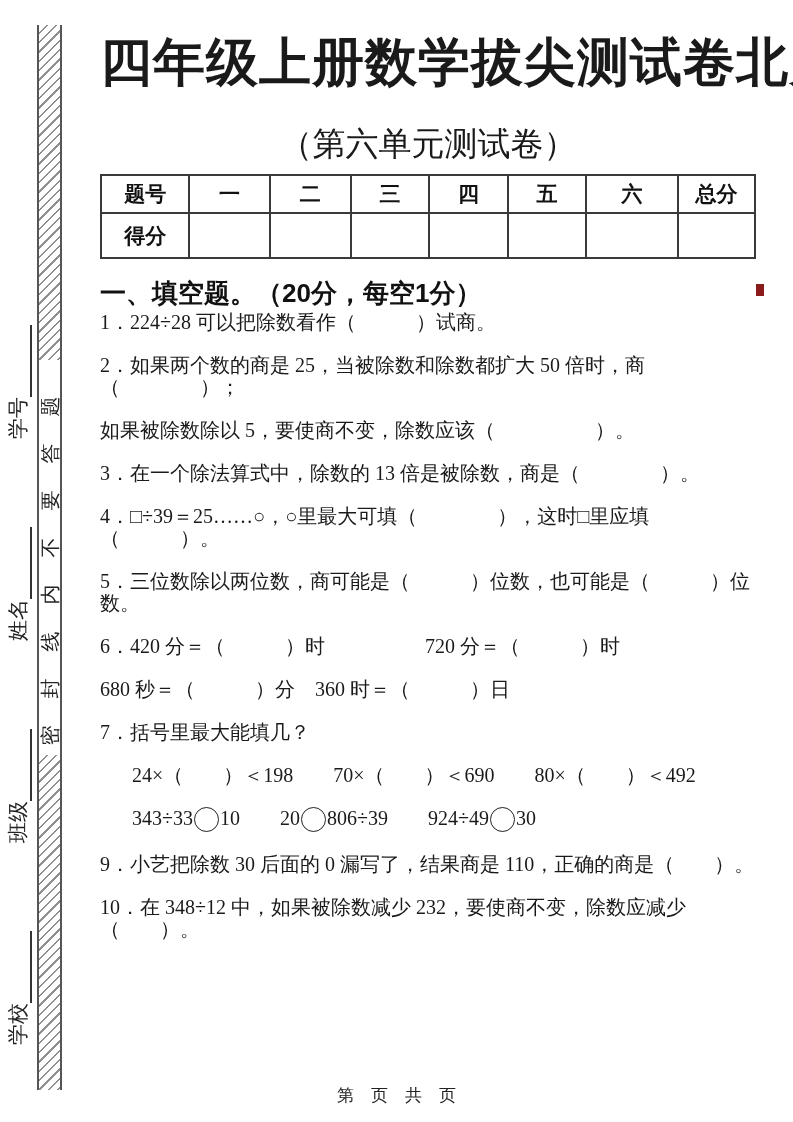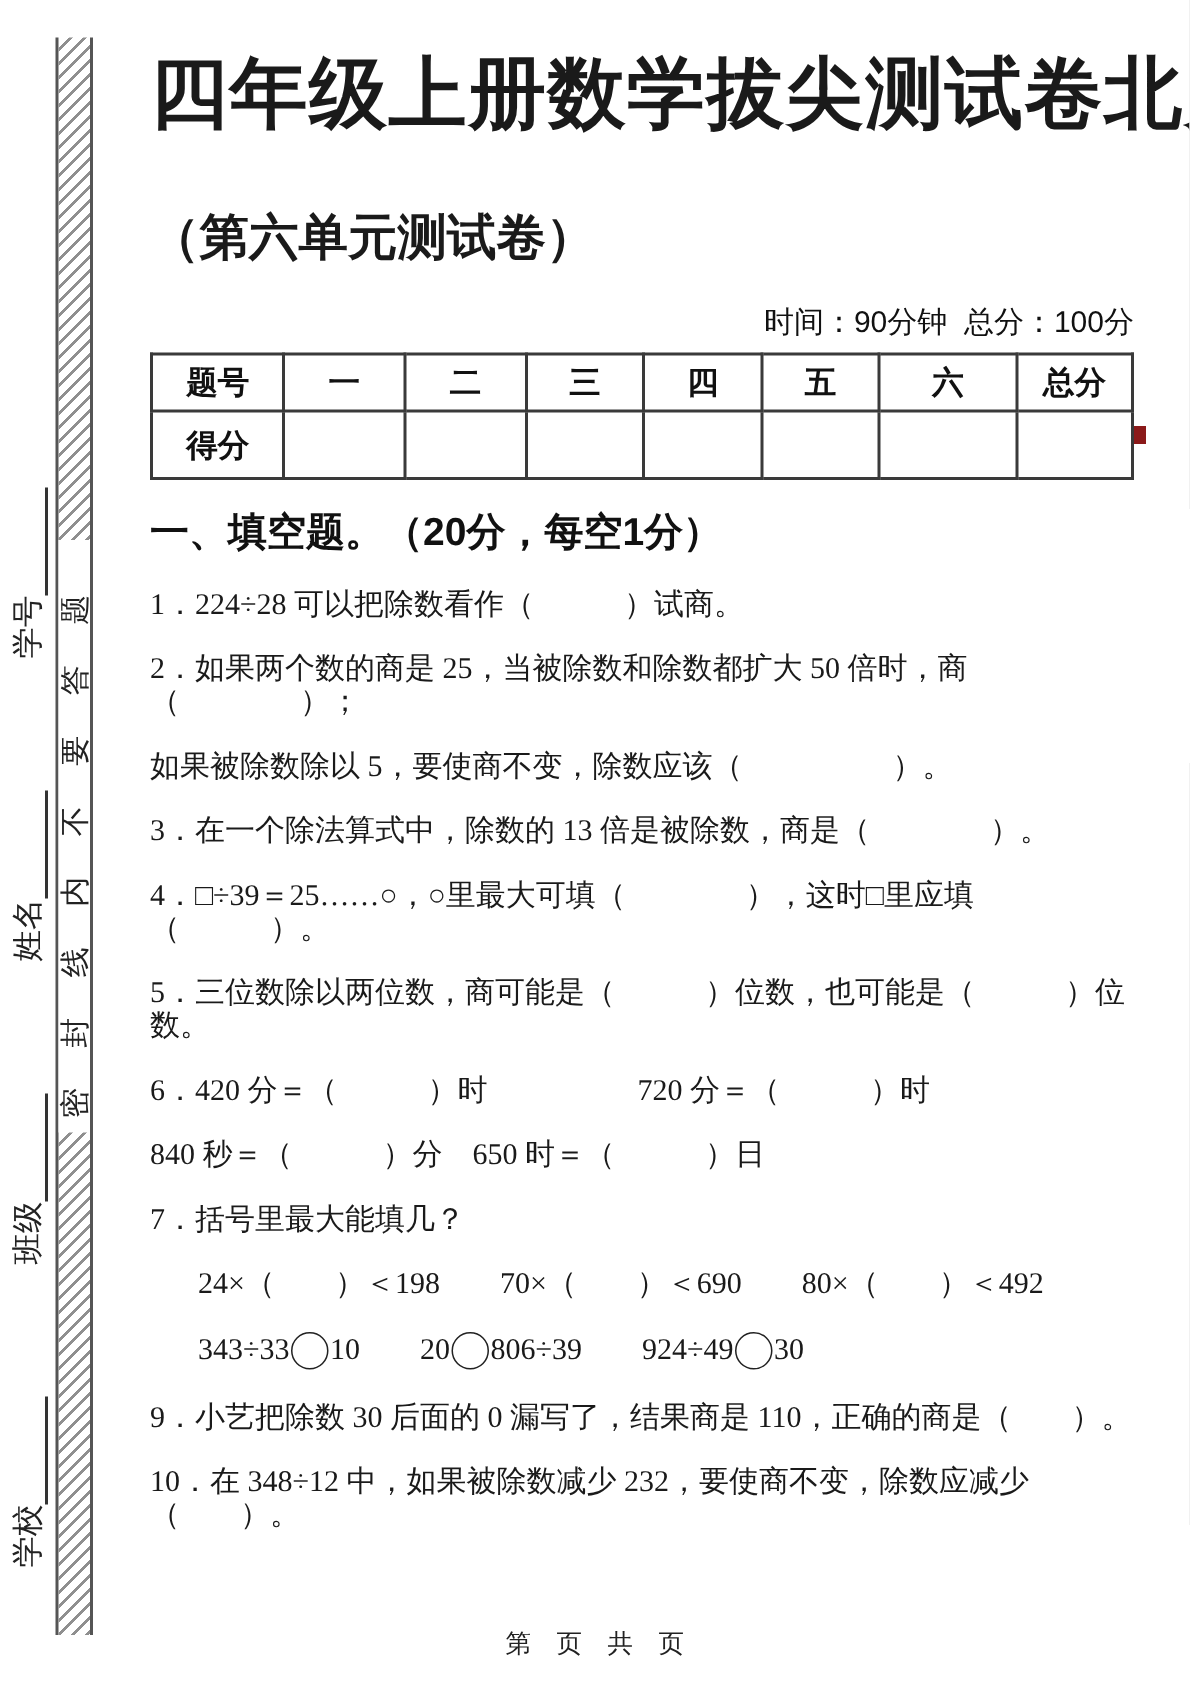--- a/index.html
+++ b/index.html
@@ -32,21 +32,21 @@
   .side-label { font-size:21px; white-space:nowrap; color:#222; }
   .side-blank { width:72px; height:1.1em; border-bottom:2px solid #333; }
 
   
   .content { position:absolute; left:100px; top:18px; width:656px; }
   .title {
     margin:10px 0 0; text-align:center; font-size:52px; font-weight:700;
     letter-spacing:1px; font-family:"Liberation Sans", sans-serif; white-space:nowrap;
   }
   .subtitle {
-    margin:38px 0 0; text-align:left; font-size:33px; font-weight:700;
+    margin:24px 0 0; text-align:center; font-size:33px; font-weight:400;
     font-family:"Liberation Sans", sans-serif;
   }
   .meta {
     margin-top:20px; text-align:right; font-size:20px; color:#111;
     font-family:"Liberation Sans", sans-serif; white-space:pre-wrap;
   }
   table.score-table {
     width:100%; border-collapse:collapse; margin-top:7px;
     font-family:"Liberation Sans", sans-serif;
   }
@@ -54,21 +54,21 @@
     border:2px solid #3a3a3a; text-align:center; font-size:21px;
     font-weight:700; padding:0; color:#111;
   }
   .score-table tr.r1 td { height:36px; }
   .score-table tr.r2 td { height:43px; }
 
   .section-heading {
     margin-top:17px; font-size:26px; font-weight:700; color:#111;
     font-family:"Liberation Sans", sans-serif; white-space:pre-wrap;
   }
-  .questions { margin-top:20px; font-size:20px; }
+  .questions { font-size:20px; }
   .q-line { line-height:22px; margin-bottom:21px; white-space:pre-wrap; }
   .q-line.indent { padding-left:32px; }
   .circle {
     display:inline-block; width:25px; height:25px; box-sizing:border-box;
     border:1.6px solid #222; border-radius:50%; vertical-align:-7px; margin:0 1px;
     background:#fff;
   }
 
   .footer {
     position:absolute; left:0; bottom:15px; width:100%; text-align:center;
@@ -105,21 +105,20 @@
       </div>
       <div class="side-field">
         <span class="side-label">学校</span>
         <span class="side-blank"></span>
       </div>
     </div>
 
   <main class="content">
     <h1 class="title">四年级上册数学拔尖测试卷北师版</h1>
     <h2 class="subtitle">（第六单元测试卷）</h2>
-    <div class="meta">时间：90分钟  总分：100分</div>
 
     <table class="score-table">
       <tbody>
           <tr class="r1">
             <td style="width: 13.5%;">题号</td>
             <td style="width: 12.3%;">一</td>
             <td style="width: 12.4%;">二</td>
             <td style="width: 12%;">三</td>
             <td style="width: 12%;">四</td>
             <td style="width: 12%;">五</td>
@@ -142,21 +141,21 @@
     <div class="section-heading">一、填空题。（20分，每空1分）</div>
 
     <div class="questions">
         <div class="q-line">1．224÷28 可以把除数看作（　　　）试商。</div>
         <div class="q-line">2．如果两个数的商是 25，当被除数和除数都扩大 50 倍时，商（　　　　）；</div>
         <div class="q-line">如果被除数除以 5，要使商不变，除数应该（　　　　　）。</div>
         <div class="q-line">3．在一个除法算式中，除数的 13 倍是被除数，商是（　　　　）。</div>
         <div class="q-line">4．□÷39＝25……○，○里最大可填（　　　　），这时□里应填（　　　）。</div>
         <div class="q-line">5．三位数除以两位数，商可能是（　　　）位数，也可能是（　　　）位数。</div>
         <div class="q-line">6．420 分＝（　　　）时　　　　　720 分＝（　　　）时</div>
-        <div class="q-line">840 秒＝（　　　）分　650 时＝（　　　）日</div>
+        <div class="q-line">680 秒＝（　　　）分　360 时＝（　　　）日</div>
         <div class="q-line">7．括号里最大能填几？</div>
         <div class="q-line indent">24×（　　）＜198　　70×（　　）＜690　　80×（　　）＜492</div>
         <div class="q-line indent">343÷33<span class="circle"></span>10　　20<span class="circle"></span>806÷39　　924÷49<span class="circle"></span>30</div>
         <div class="q-line">9．小艺把除数 30 后面的 0 漏写了，结果商是 110，正确的商是（　　）。</div>
         <div class="q-line">10．在 348÷12 中，如果被除数减少 232，要使商不变，除数应减少（　　）。</div>
       </div>
   </main>
 
   <div class="footer">第　页　共　页</div>
   <div class="red-mark"></div>

